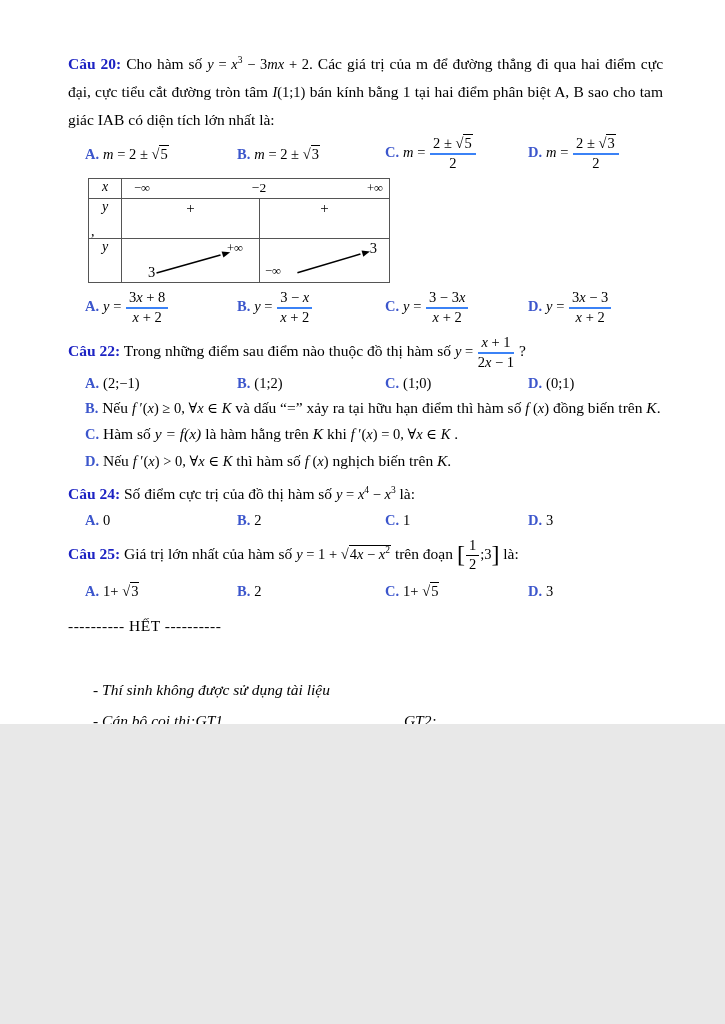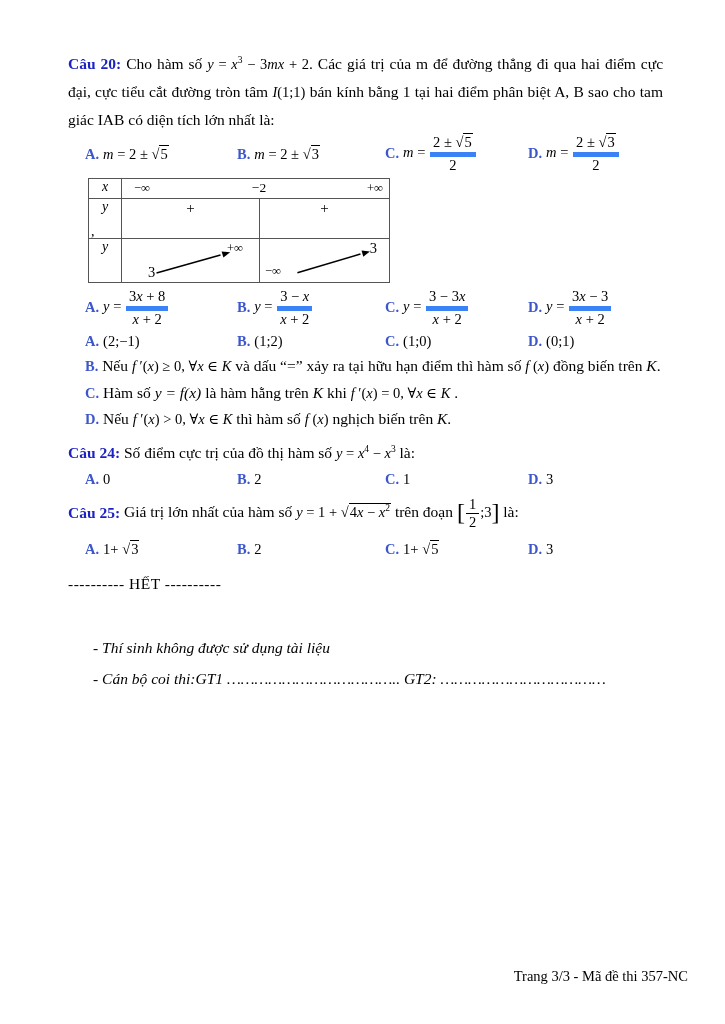--- a/index.html
+++ b/index.html
@@ -1,36 +1,36 @@
 <!DOCTYPE html>
 <html><head>
 <meta charset="utf-8">
 <style>
   html,body{margin:0;padding:0;background:#e8e8e8;}
-  .page{position:relative;width:725px;height:1024px;background:#ffffff;
+  .page{position:relative;width:725px;height:724px;background:#ffffff;
         font-family:"Liberation Serif","DejaVu Serif",serif;color:#000;overflow:hidden;}
   .content{padding:0 62px 0 68px;}
 
   p.q{margin:0;font-size:15.5px;line-height:27px;text-align:justify;}
   .ql{color:#1d23c3;font-weight:bold;}
   .ol{color:#3c56cc;font-weight:bold;font-size:14.5px;}
   .m{font-size:14.5px;}
   .ov{font-size:14.5px;}
   sup{font-size:9.5px;line-height:0;}
 
   
   .opts{display:grid;grid-template-columns:152px 148px 143px 1fr;
         padding-left:17px;align-items:center;margin:0;}
   .opts.short{min-height:24px;}
   .opts.tall{min-height:42px;}
   .opt{white-space:nowrap;}
 
   
   .fr{display:inline-block;vertical-align:middle;text-align:center;line-height:1.1;padding:0 1px;}
-  .ft{display:block;border-bottom:5px solid #3b82f6;padding:0 3px 1px 3px;}
+  .ft{display:block;border-bottom:2px solid #3b82f6;padding:0 3px 1px 3px;}
   .fb{display:block;padding-top:1px;}
   
   .sq{white-space:nowrap;}
   .rd{border-top:1px solid #000;padding:0 1px;}
   
   .br{font-size:24px;font-weight:400;vertical-align:-3px;line-height:0;}
 
   
   p.stmt{margin:0;font-size:15.5px;line-height:25.5px;text-align:justify;text-indent:17px;}
 
@@ -114,20 +114,21 @@
       </div>
     </div>
 
     <div class="opts tall" style="margin-top:4px">
       <span class="opt"><b class="ol">A.</b> <span class="ov"><i>y</i> = <span class="fr"><span class="ft">3<i>x</i> + 8</span><span class="fb"><i>x</i> + 2</span></span></span></span>
       <span class="opt"><b class="ol">B.</b> <span class="ov"><i>y</i> = <span class="fr"><span class="ft">3 − <i>x</i></span><span class="fb"><i>x</i> + 2</span></span></span></span>
       <span class="opt"><b class="ol">C.</b> <span class="ov"><i>y</i> = <span class="fr"><span class="ft">3 − 3<i>x</i></span><span class="fb"><i>x</i> + 2</span></span></span></span>
       <span class="opt"><b class="ol">D.</b> <span class="ov"><i>y</i> = <span class="fr"><span class="ft">3<i>x</i> − 3</span><span class="fb"><i>x</i> + 2</span></span></span></span>
     </div>
 
+    <p class="q" style="margin-top:6px"><b class="ql">Câu 22:</b> <span>Trong những điểm sau điểm nào thuộc đồ thị hàm số <span class="m"><i>y</i> = <span class="fr"><span class="ft"><i>x</i> + 1</span><span class="fb">2<i>x</i> − 1</span></span></span> ?</span></p>
     <div class="opts short">
       <span class="opt"><b class="ol">A.</b> <span class="ov">(2;−1)</span></span>
       <span class="opt"><b class="ol">B.</b> <span class="ov">(1;2)</span></span>
       <span class="opt"><b class="ol">C.</b> <span class="ov">(1;0)</span></span>
       <span class="opt"><b class="ol">D.</b> <span class="ov">(0;1)</span></span>
     </div>
 
     <p class="stmt"><b class="ol">B.</b> <span>Nếu <span class="m"><i>f</i> ′(<i>x</i>) ≥ 0, ∀<i>x</i> ∈ <i>K</i></span> và dấu “=” xảy ra tại hữu hạn điểm thì hàm số <span class="m"><i>f</i> (<i>x</i>)</span> đồng biến trên <i>K</i>.</span></p>
     <p class="stmt"><b class="ol">C.</b> <span>Hàm số <i>y = f(x)</i> là hàm hằng trên <i>K</i> khi <span class="m"><i>f</i> ′(<i>x</i>) = 0, ∀<i>x</i> ∈ <i>K</i></span> .</span></p>
     <p class="stmt"><b class="ol">D.</b> <span>Nếu <span class="m"><i>f</i> ′(<i>x</i>) &gt; 0, ∀<i>x</i> ∈ <i>K</i></span> thì hàm số <span class="m"><i>f</i> (<i>x</i>)</span> nghịch biến trên <i>K</i>.</span></p>

